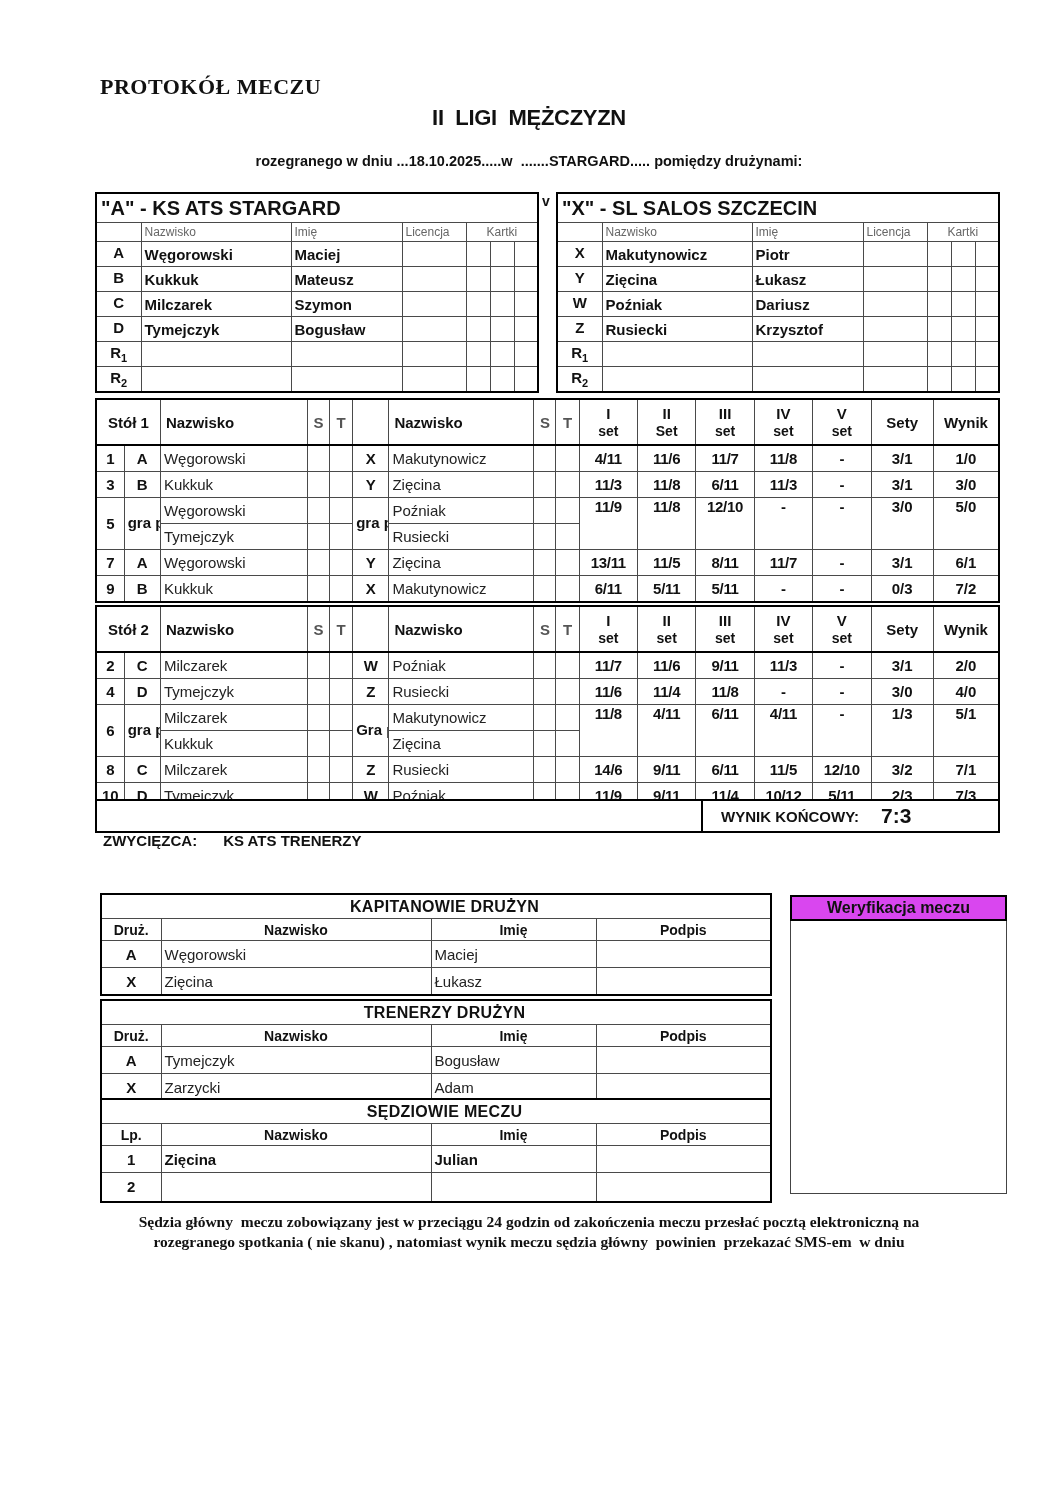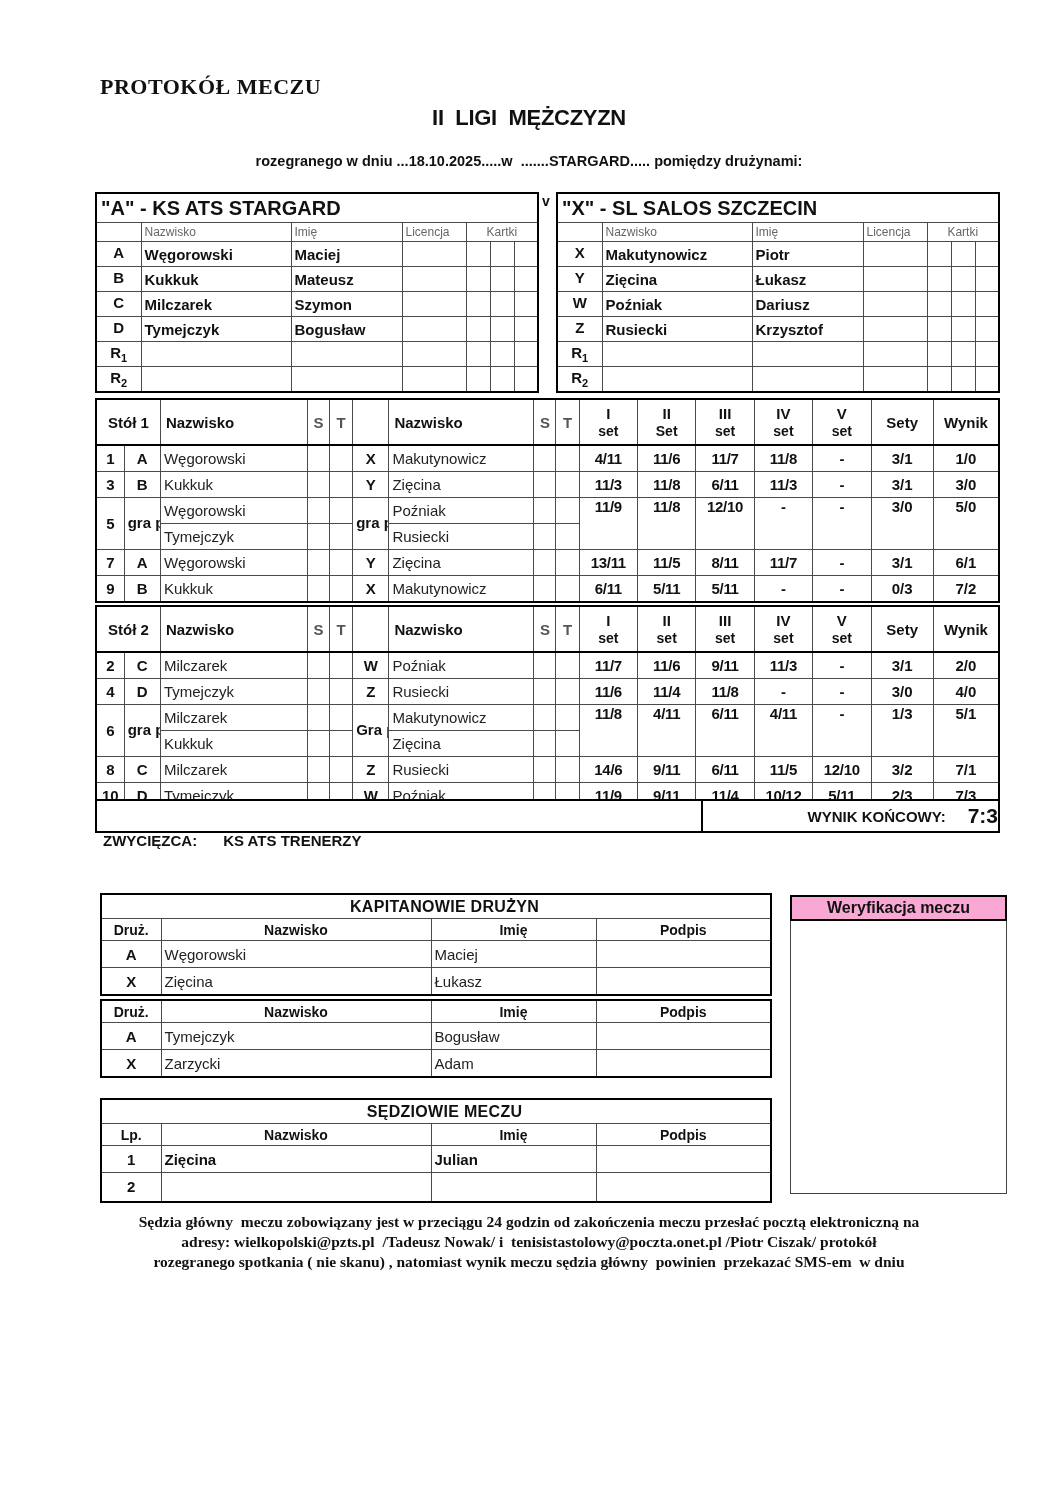--- a/index.html
+++ b/index.html
@@ -37,34 +37,34 @@
   .c-name{font-size:15px;color:#222;padding-left:5px;}
   .c-set{font-weight:bold;text-align:center;font-size:14px;letter-spacing:-.3px;}
   .c-sety,.c-wynik{font-weight:bold;text-align:center;font-size:17px;}
   .dbl{font-weight:bold;font-size:10.5px;white-space:normal;line-height:1.1;text-align:center;padding:0 1px;vertical-align:middle;}
   .top{vertical-align:top;padding-top:3px;}
 
   
   .strip{left:95px;top:799px;width:905px;height:34px;border:2.5px solid #000;display:flex;box-sizing:border-box;background:#fff;}
   .strip-left{flex:0 0 598px;display:flex;align-items:center;padding-left:6px;font-weight:bold;font-size:15px;margin-top:39px;}
   .strip-left .winner{margin-left:26px;}
-  .strip-right{flex:1;border-left:2px solid #000;display:flex;align-items:center;padding-left:1px;font-weight:bold;font-size:15px;justify-content:flex-end;}
+  .strip-right{flex:1;border-left:2px solid #000;display:flex;align-items:center;padding-left:18px;font-weight:bold;font-size:15px;}
   .strip-right .score{font-size:21px;margin-left:22px;}
 
   
   .bt-title td{font-weight:bold;font-size:16px;text-align:center;height:23px;letter-spacing:.3px;padding-left:20px;}
   .bt-head td{font-weight:bold;font-size:14px;text-align:center;height:21px;}
   .bt-row td{height:26px;}
   .bt-first{text-align:center;font-weight:bold;font-size:15px;}
   .bt-name{font-size:15px;color:#222;padding-left:6px;}
   .bt-bold{font-weight:bold;color:#111;}
 
   
   .verify{left:790px;top:895px;width:217px;}
-  .verify-title{border:2.5px solid #000;font-weight:bold;text-align:center;font-size:16px;padding:2px 0;background:#f9a8d4;}
+  .verify-title{border:2.5px solid #000;font-weight:bold;text-align:center;font-size:16px;padding:2px 0;background:#d946ef;}
   .verify-body{border:1.5px solid #444;border-top:none;height:272px;background:#fff;}
 
   .footer{left:0;top:1212px;width:1058px;text-align:center;font-family:"Liberation Serif",serif;font-weight:bold;font-size:15.5px;line-height:1.3;}
   .footer div{white-space:pre;}
 </style>
 </head>
 <body>
 
 <div class="abs doc-title pre">PROTOKÓŁ MECZU</div>
 <div class="abs league pre">II  LIGI  MĘŻCZYZN</div>
@@ -577,20 +577,23 @@
   </table>
 
 <table class="grid outer" style="left:100px;top:999px;width:670px;">
   <colgroup>
       <col style="width:60px">
       <col style="width:270px">
       <col style="width:165px">
       <col style="width:175px">
     </colgroup>
   <tbody>
+      <tr class="bt-title">
+        <td colspan="4">TRENERZY DRUŻYN</td>
+      </tr>
   <tr class="bt-head">
         <td>Druż.</td>
         <td>Nazwisko</td>
         <td>Imię</td>
         <td>Podpis</td>
       </tr>
   <tr class="bt-row">
         <td class="bt-first">A</td>
         <td class="bt-name">Tymejczyk</td>
         <td class="bt-name">Bogusław</td>
@@ -637,15 +640,14 @@
 </tbody>
   </table>
 
 <div class="abs verify">
   <div class="verify-title">Weryfikacja meczu</div>
   <div class="verify-body"></div>
 </div>
 
 <div class="abs footer">
   <div>Sędzia główny  meczu zobowiązany jest w przeciągu 24 godzin od zakończenia meczu przesłać pocztą elektroniczną na</div>
-  <div>adresy: wielkopolski@pzts.pl  /Tadeusz Nowak/ i  tenisistastolowy@poczta.onet.pl /Piotr Ciszak/ protokół</div>
   <div>rozegranego spotkania ( nie skanu) , natomiast wynik meczu sędzia główny  powinien  przekazać SMS-em  w dniu</div>
 </div>
 
 </body></html>

